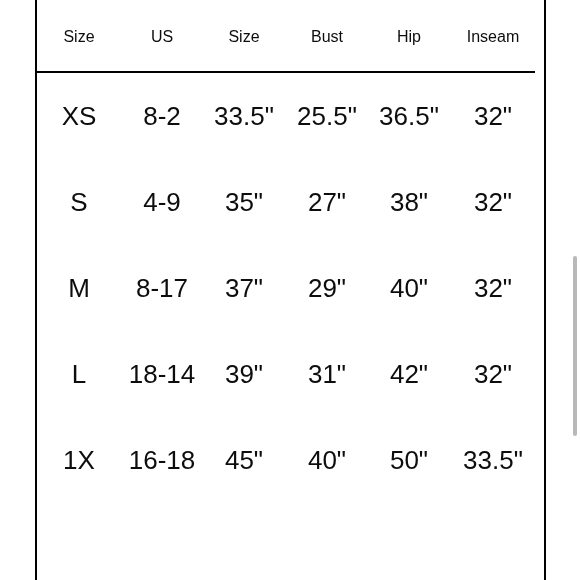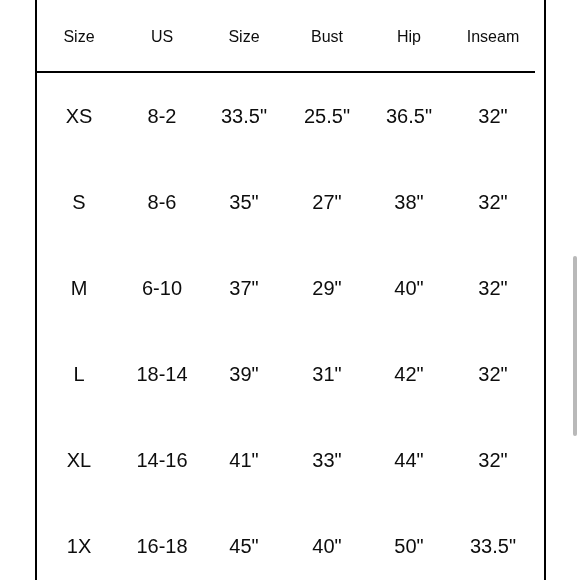--- a/index.html
+++ b/index.html
@@ -61,21 +61,21 @@
     top: 0;
     width: 500px;
     border-collapse: collapse;
     table-layout: fixed;
   }
   table.size-table th,
   table.size-table td {
     text-align: center;
     font-weight: normal;
     color: #0d0d0d;
-    font-size: 20px;
+    font-size: 26px;
   }
   table.size-table th {
     height: 71px;
     vertical-align: middle;
     font-size: 16px;
   }
   table.size-table td {
     height: 84px;
     vertical-align: middle;
   }
@@ -119,48 +119,40 @@
       <tr>
         <td>XS</td>
         <td>8-2</td>
         <td>33.5"</td>
         <td>25.5"</td>
         <td>36.5"</td>
         <td>32"</td>
       </tr>
       <tr>
         <td>S</td>
-        <td>8-6</td>
+        <td>4-9</td>
         <td>35"</td>
         <td>27"</td>
         <td>38"</td>
         <td>32"</td>
       </tr>
       <tr>
         <td>M</td>
-        <td>6-10</td>
+        <td>8-17</td>
         <td>37"</td>
         <td>29"</td>
         <td>40"</td>
         <td>32"</td>
       </tr>
       <tr>
         <td>L</td>
         <td>18-14</td>
         <td>39"</td>
         <td>31"</td>
         <td>42"</td>
-        <td>32"</td>
-      </tr>
-      <tr>
-        <td>XL</td>
-        <td>14-16</td>
-        <td>41"</td>
-        <td>33"</td>
-        <td>44"</td>
         <td>32"</td>
       </tr>
       <tr>
         <td>1X</td>
         <td>16-18</td>
         <td>45"</td>
         <td>40"</td>
         <td>50"</td>
         <td>33.5"</td>
       </tr>

